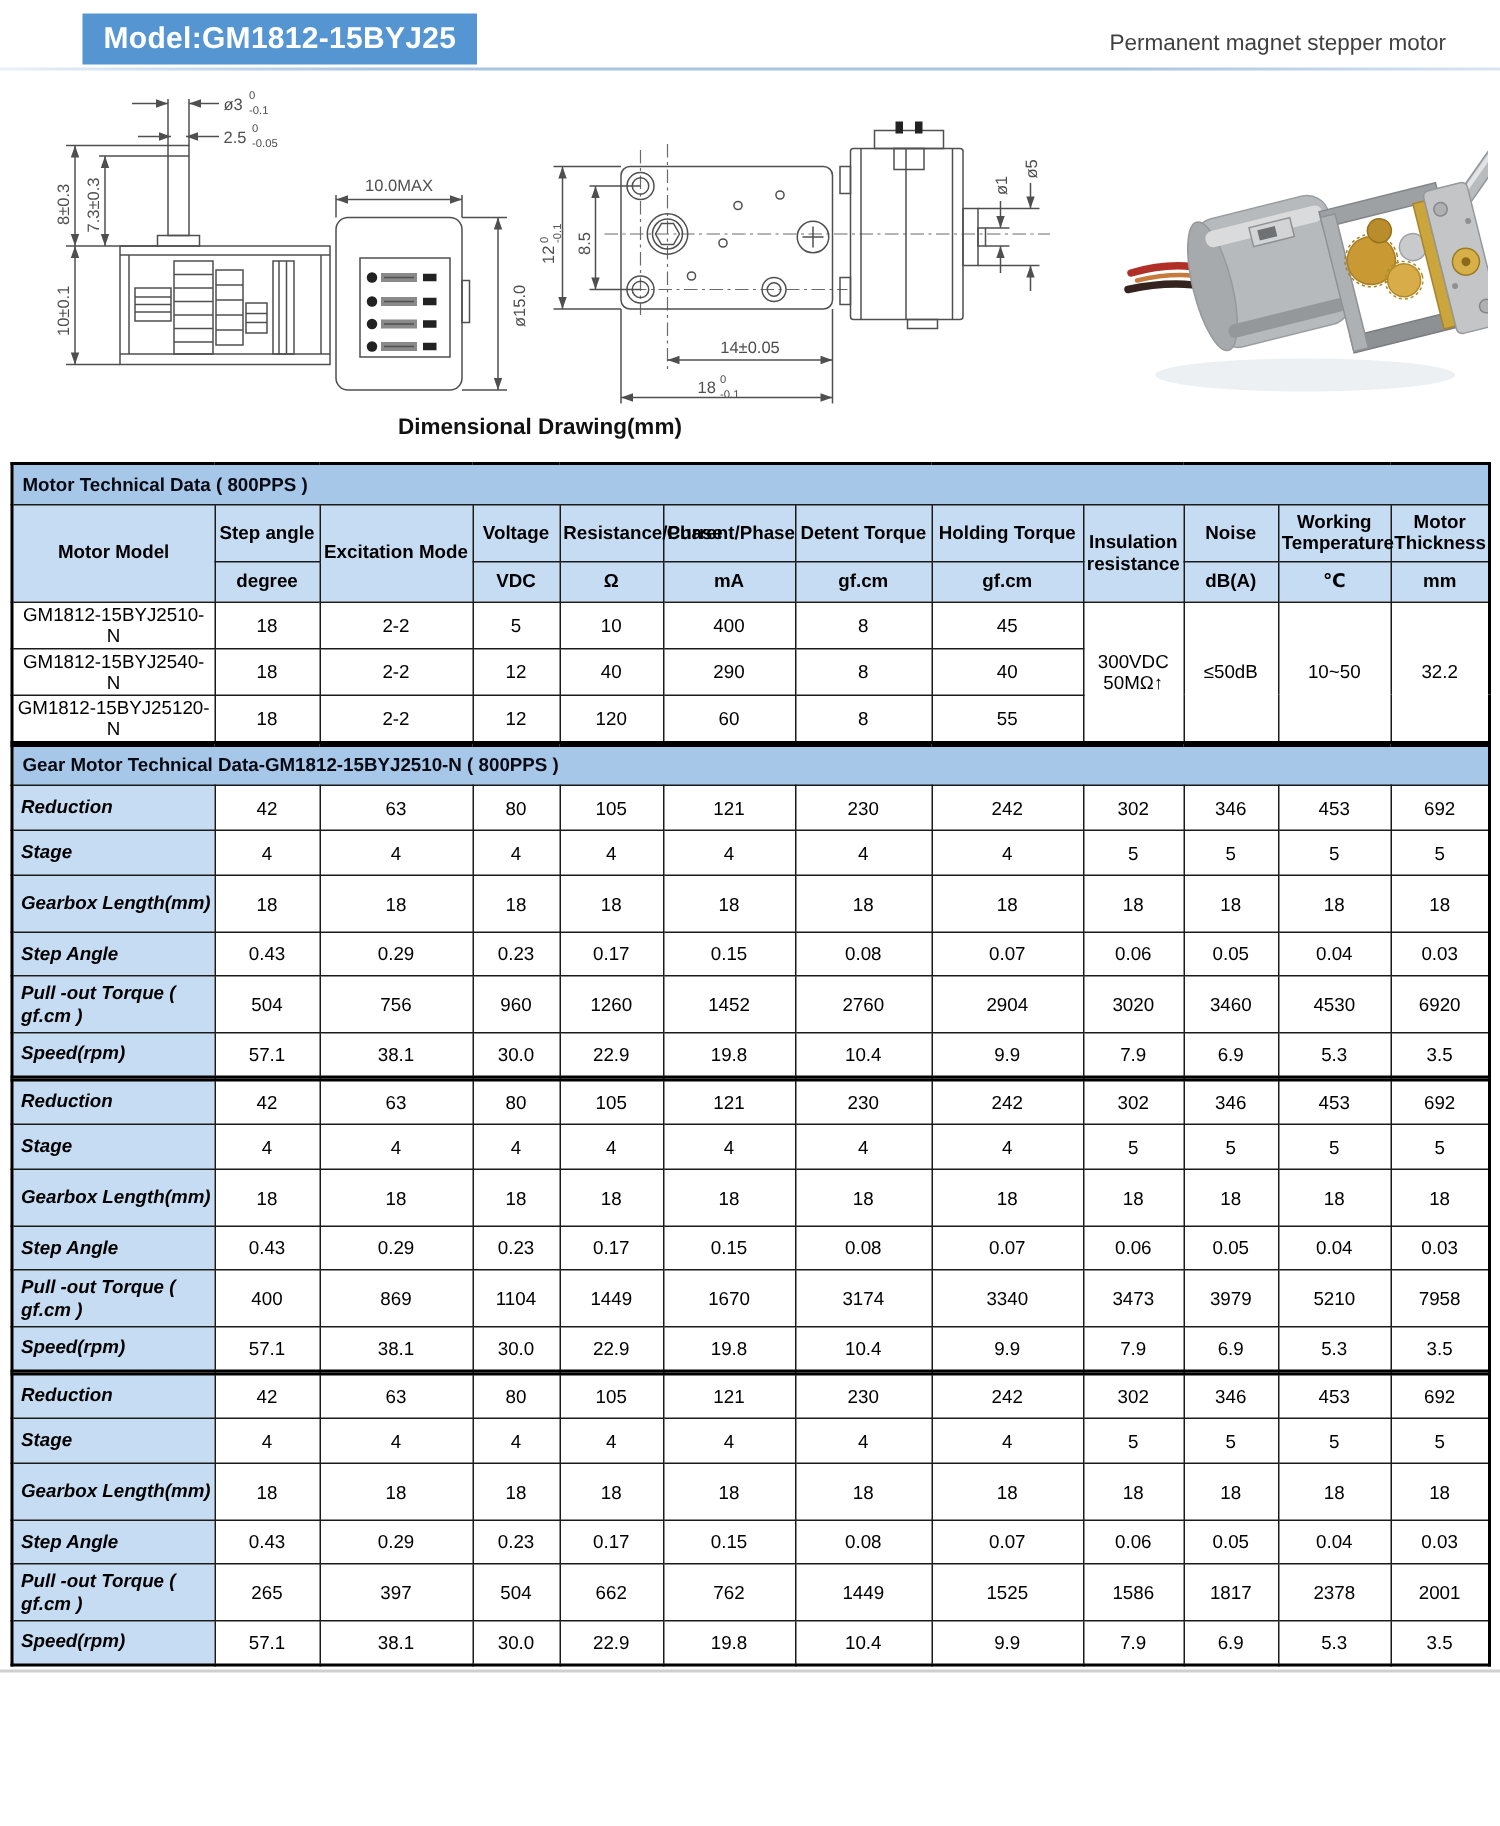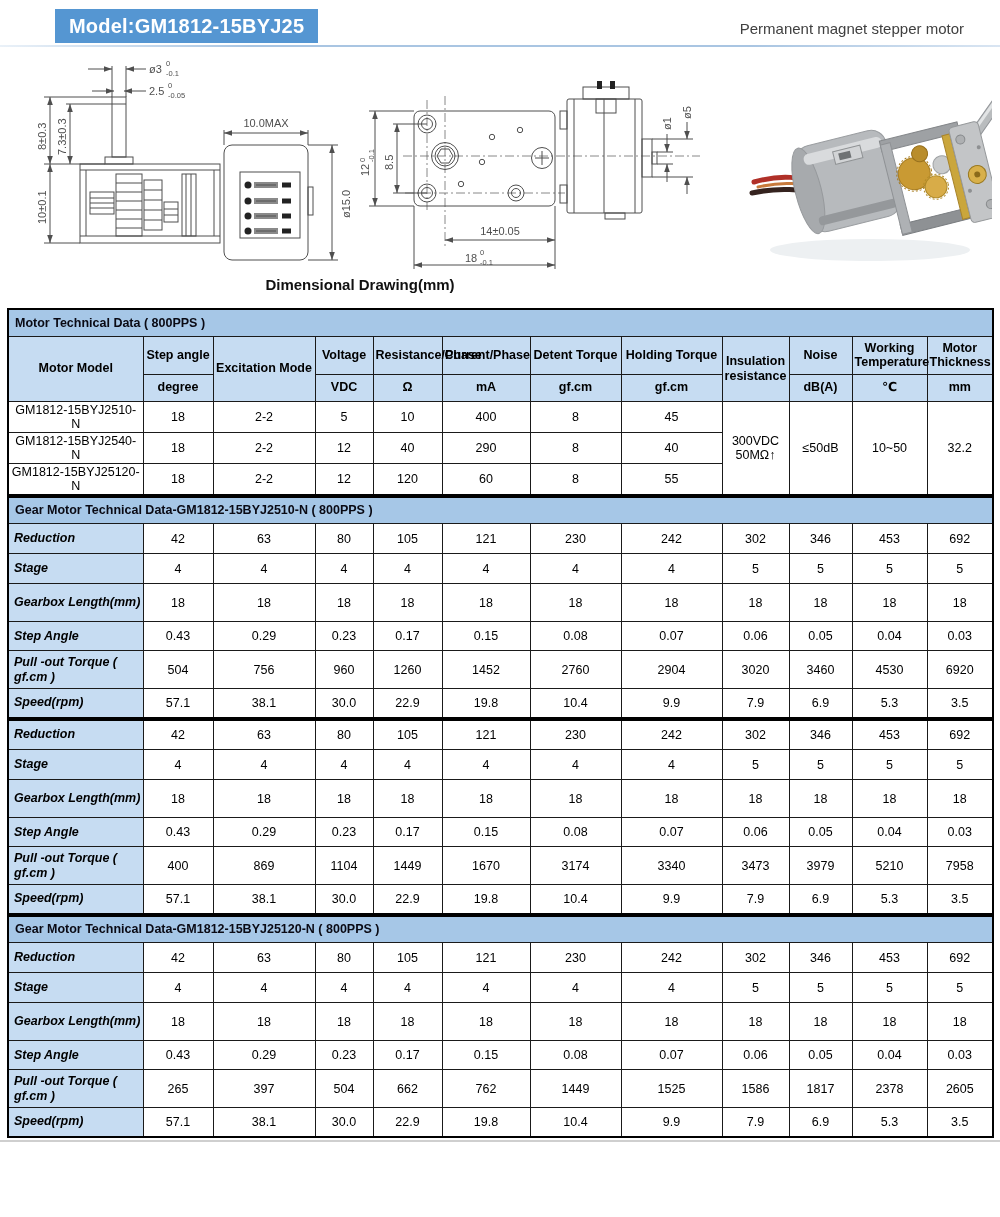--- a/index.html
+++ b/index.html
@@ -626,23 +626,20 @@
           <col style="width: 69px;">
           <col style="width: 88px;">
           <col style="width: 91px;">
           <col style="width: 101px;">
           <col style="width: 67px;">
           <col style="width: 63px;">
           <col style="width: 75px;">
           <col style="width: 66px;">
         </colgroup>
         <tbody>
-          <tr class="banner">
-            <td class="banner-cell" colspan="12">Gear Motor Technical Data-GM1812-15BYJ25120-N ( 800PPS )</td>
-          </tr>
           <tr class="h30">
             <td class="lbl">Reduction</td>
             <td>42</td>
             <td>63</td>
             <td>80</td>
             <td>105</td>
             <td>121</td>
             <td>230</td>
             <td>242</td>
             <td>302</td>
@@ -697,21 +694,21 @@
             <td>265</td>
             <td>397</td>
             <td>504</td>
             <td>662</td>
             <td>762</td>
             <td>1449</td>
             <td>1525</td>
             <td>1586</td>
             <td>1817</td>
             <td>2378</td>
-            <td>2605</td>
+            <td>2001</td>
           </tr>
           <tr class="h29">
             <td class="lbl">Speed(rpm)</td>
             <td>57.1</td>
             <td>38.1</td>
             <td>30.0</td>
             <td>22.9</td>
             <td>19.8</td>
             <td>10.4</td>
             <td>9.9</td>

